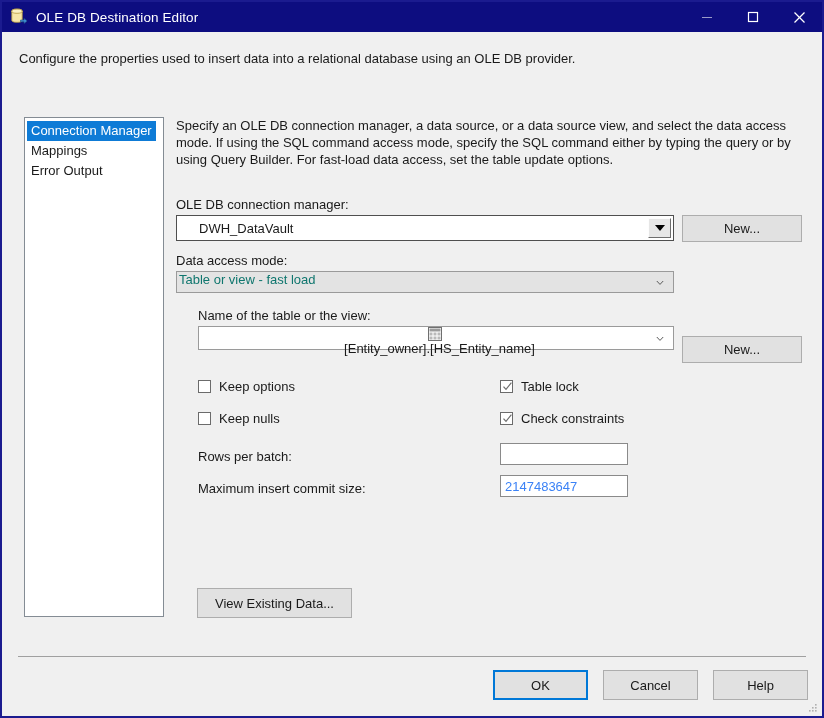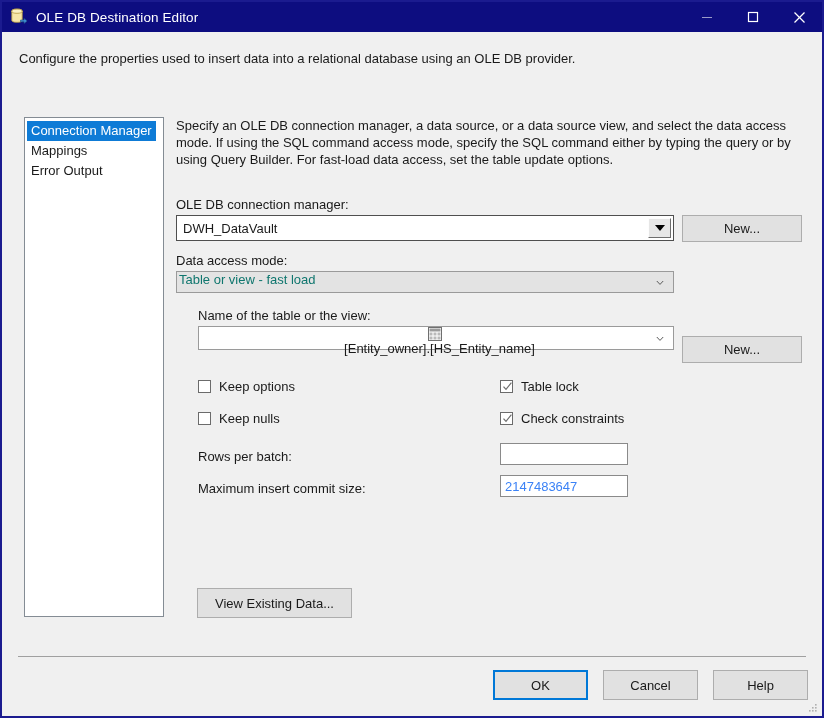--- a/index.html
+++ b/index.html
@@ -142,21 +142,21 @@
   }
 
   
   .combo-classic {
     position: absolute;
     box-sizing: border-box;
     background: #ffffff;
     border: 1px solid #4f4f4f;
     display: flex;
     align-items: center;
-    padding-left: 6px;
+    padding-left: 22px;
     font-size: 13px;
     color: #1a1a1a;
   }
   .combo-classic .arrow-btn {
     position: absolute;
     right: 2px;
     top: 2px;
     bottom: 2px;
     width: 21px;
     background: #e6e6e6;

